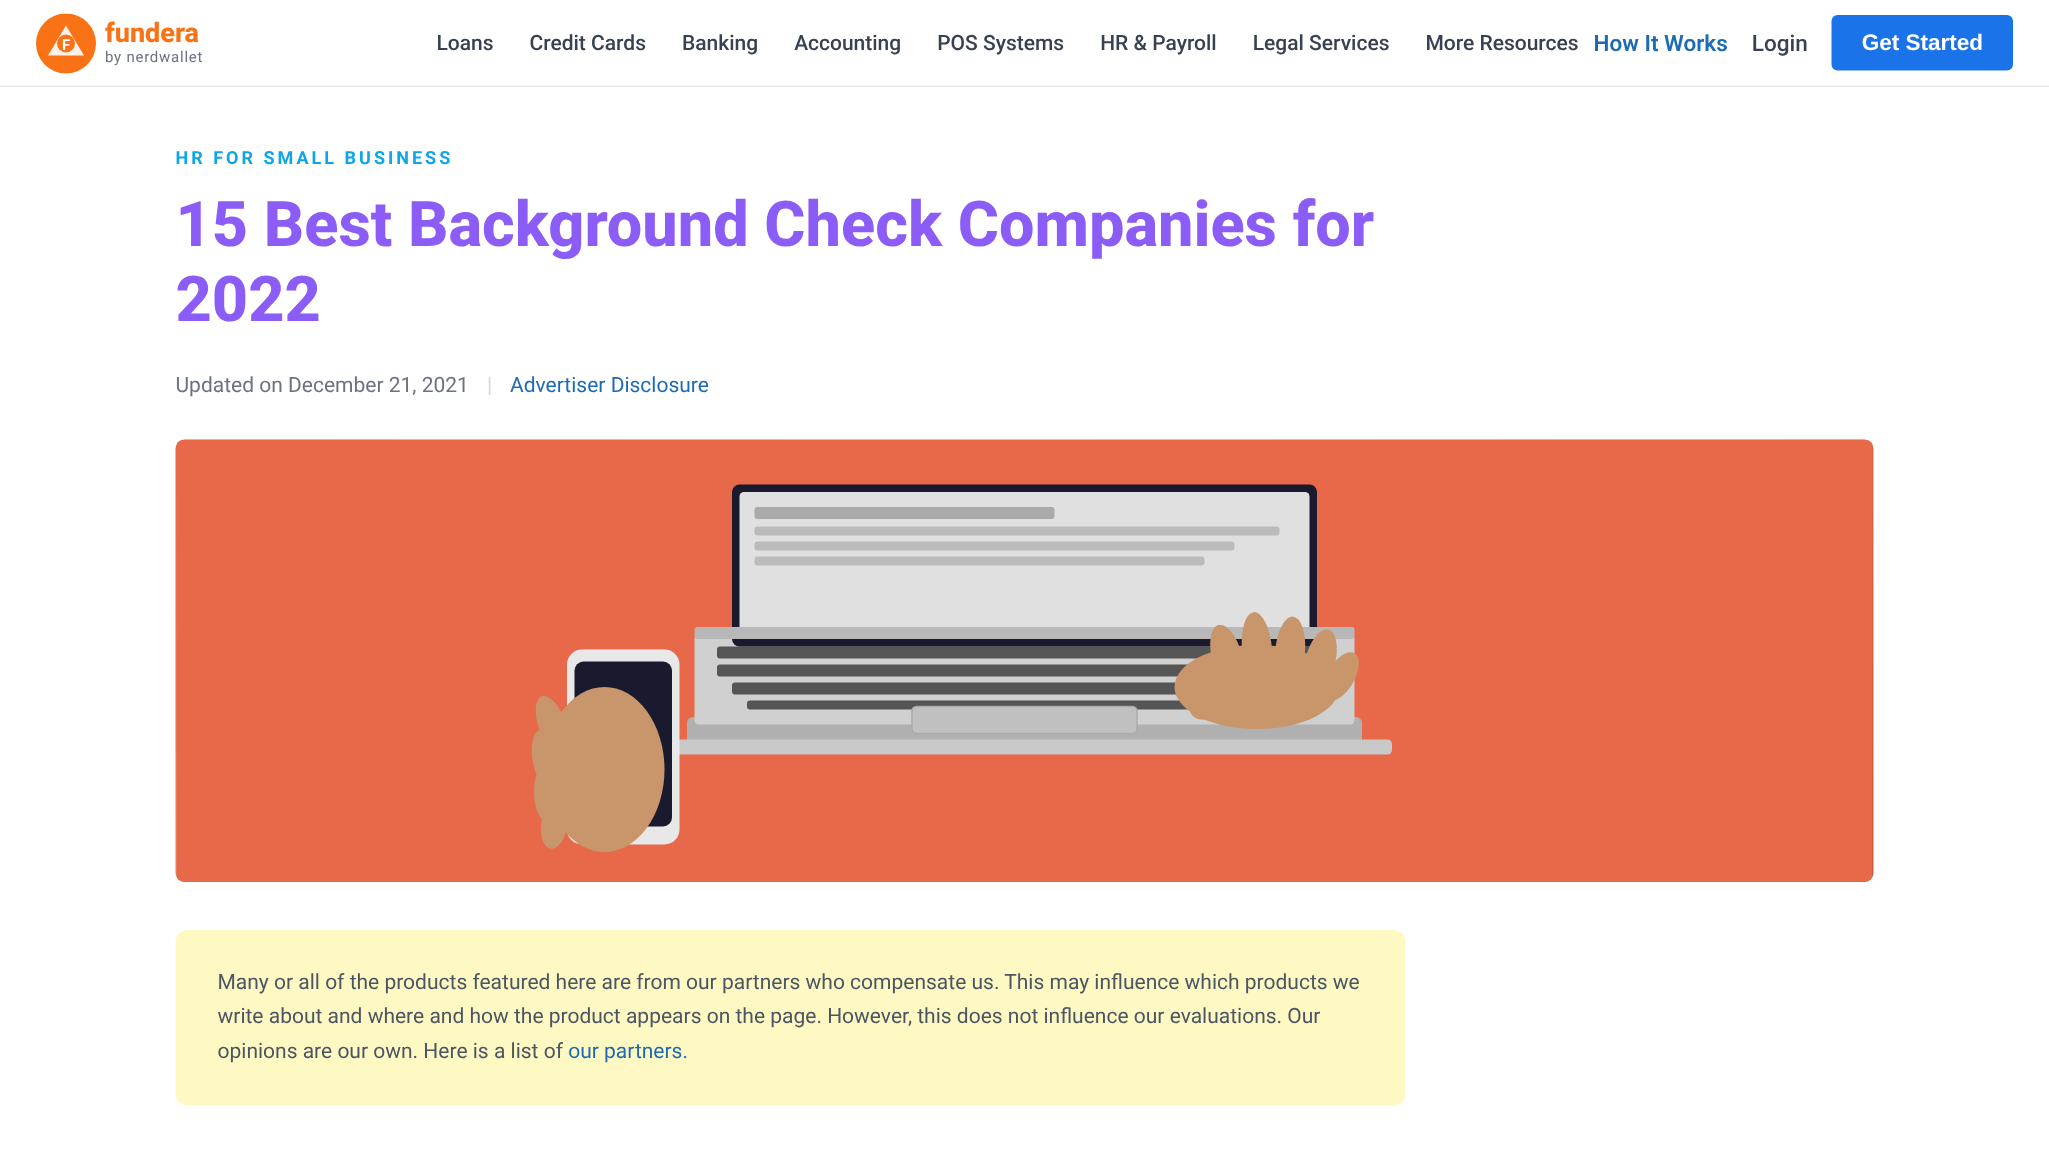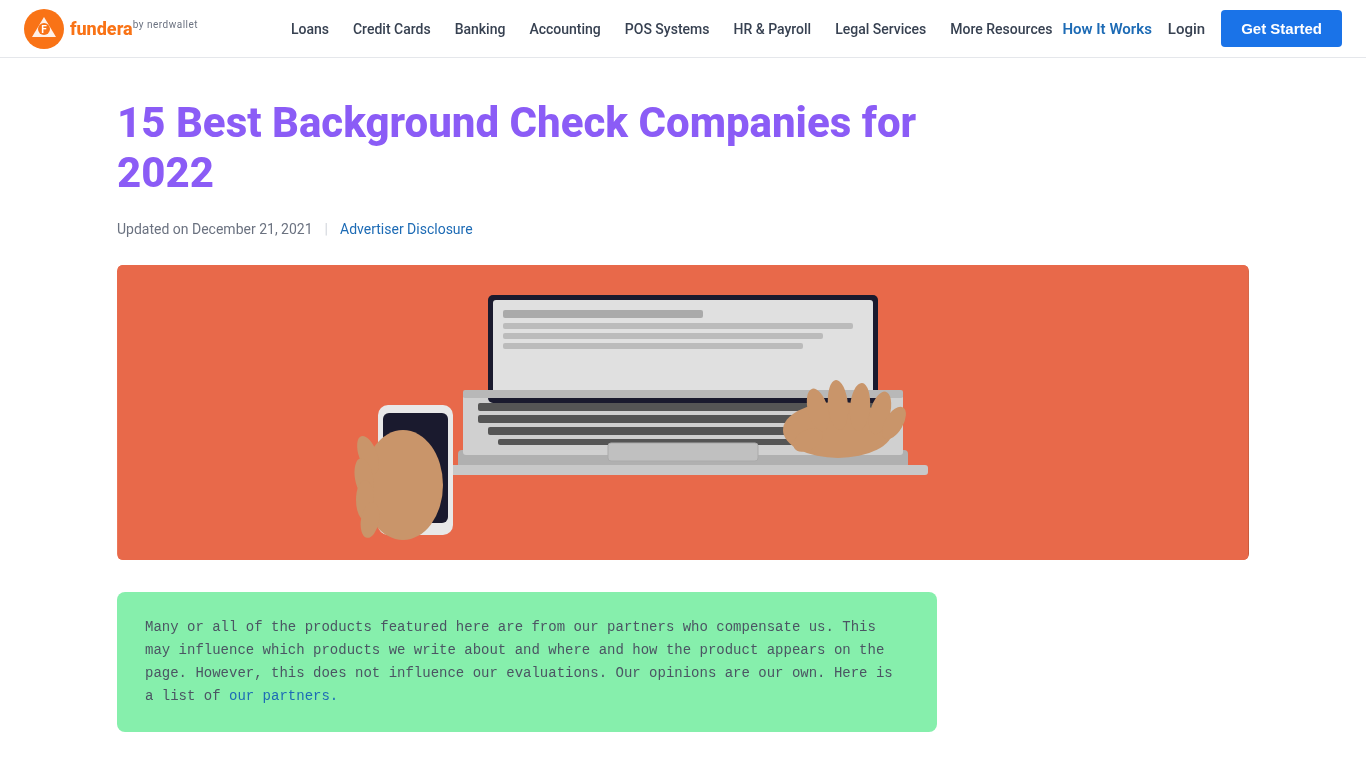--- a/index.html
+++ b/index.html
@@ -140,26 +140,25 @@
     }
 
     
     .laptop-scene {
       width: 100%;
       height: 100%;
     }
 
     
     .disclaimer-box {
-      background: #86efac;
+      background: #fef9c3;
       border-radius: 8px;
       padding: 24px 28px;
       max-width: 820px;
       margin-bottom: 16px;
-      font-family: Liberation Mono, monospace;
     }
 
     .disclaimer-text {
       font-size: 14px;
       color: #4b5563;
       line-height: 1.65;
     }
 
     .disclaimer-link {
       color: #1d6bb5;
@@ -170,21 +169,21 @@
 <body>
 
 <nav>
   <a class="logo-area" href="#">
     <svg class="logo-icon" viewBox="0 0 40 40" xmlns="http://www.w3.org/2000/svg">
       <circle cx="20" cy="20" r="20" fill="#f97316"></circle>
       <polygon points="20,8 32,28 8,28" fill="#ffffff" opacity="0.9"></polygon>
       <circle cx="20" cy="20" r="6" fill="#f97316"></circle>
       <text x="20" y="24" text-anchor="middle" font-size="10" font-weight="bold" fill="#fff">F</text>
     </svg>
-    <div style="display:flex;line-height:1.1;">
+    <div style="display:flex;flex-direction:column;line-height:1.1;">
       <span style="color:#f97316;font-weight:800;font-size:18px;">fundera</span>
       <span style="color:#6b7280;font-size:10px;letter-spacing:0.5px;">by nerdwallet</span>
     </div>
   </a>
 
   <div class="nav-links">
     <a class="nav-link" href="#">Loans</a>
     <a class="nav-link" href="#">Credit Cards</a>
     <a class="nav-link" href="#">Banking</a>
     <a class="nav-link" href="#">Accounting</a>
@@ -196,20 +195,21 @@
 
   <div class="nav-right">
     <a class="how-it-works" href="#">How It Works</a>
     <a class="login-link" href="#">Login</a>
     <button class="get-started-btn">Get Started</button>
   </div>
 </nav>
 
 <div class="main-content">
 
+  <div class="category-label">HR FOR SMALL BUSINESS</div>
 
   <h1 class="article-title">15 Best Background Check Companies for 2022</h1>
 
 
   <div class="meta-row">
     <span>Updated on December 21, 2021</span>
     <span class="meta-divider">|</span>
     <a class="advertiser-link" href="#">Advertiser Disclosure</a>
   </div>
 

